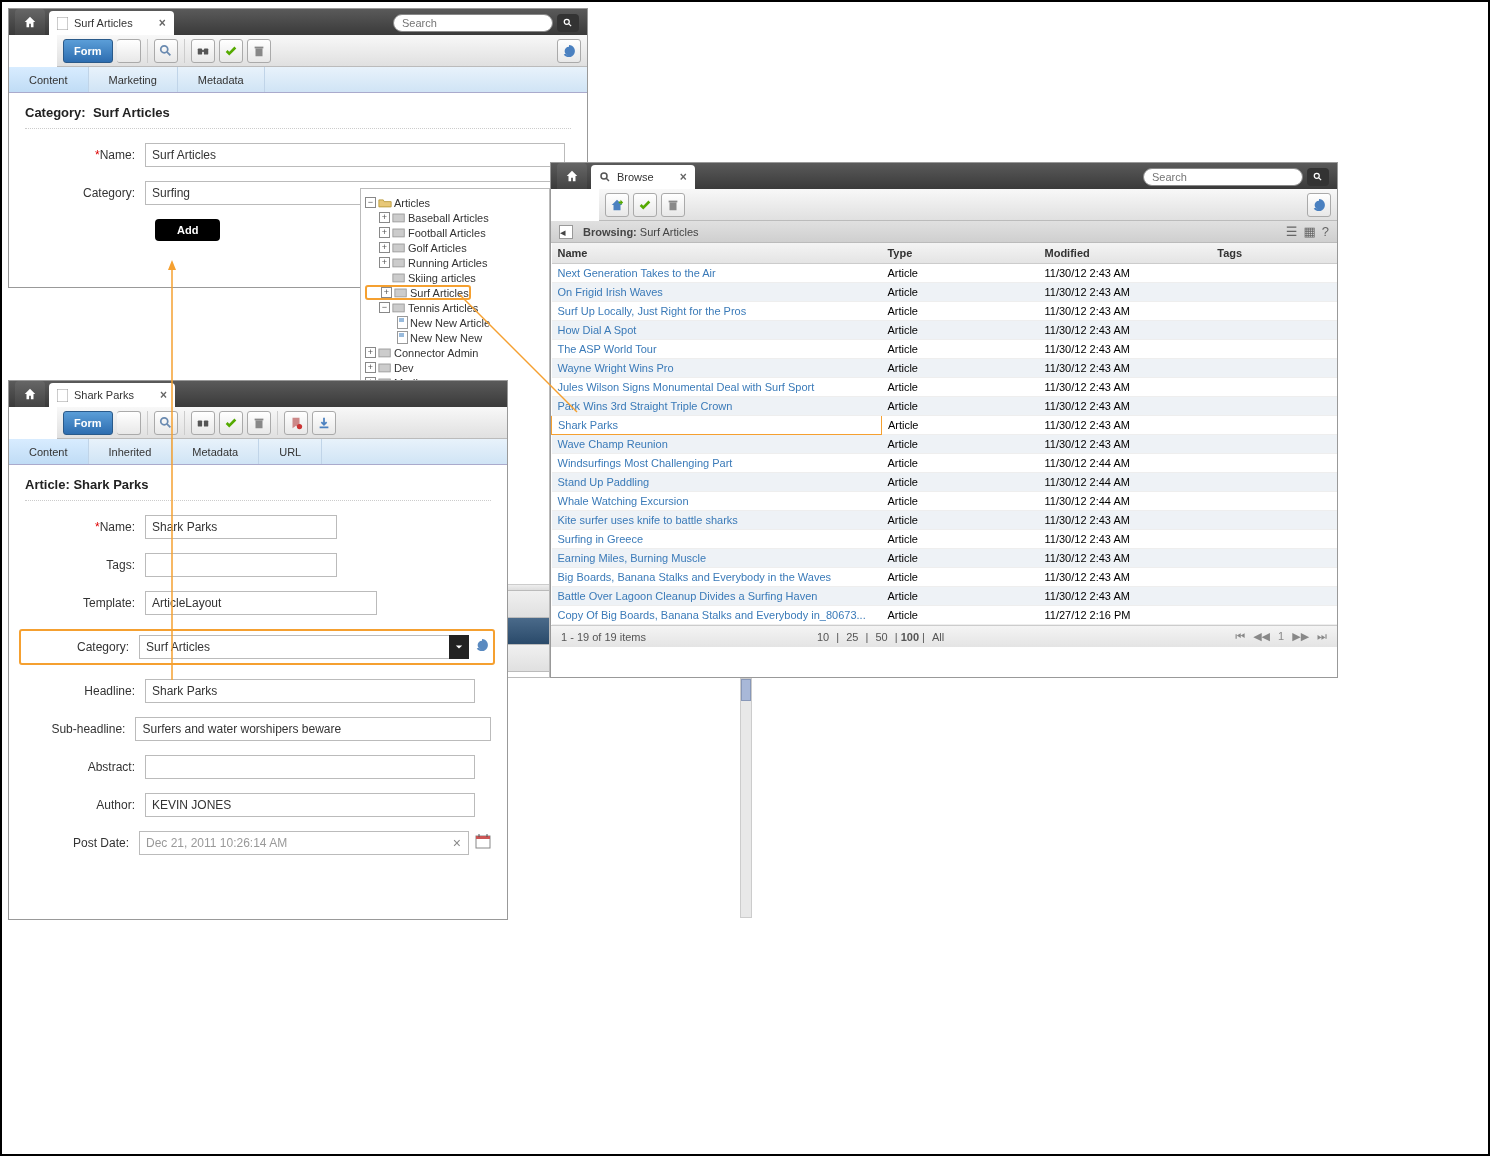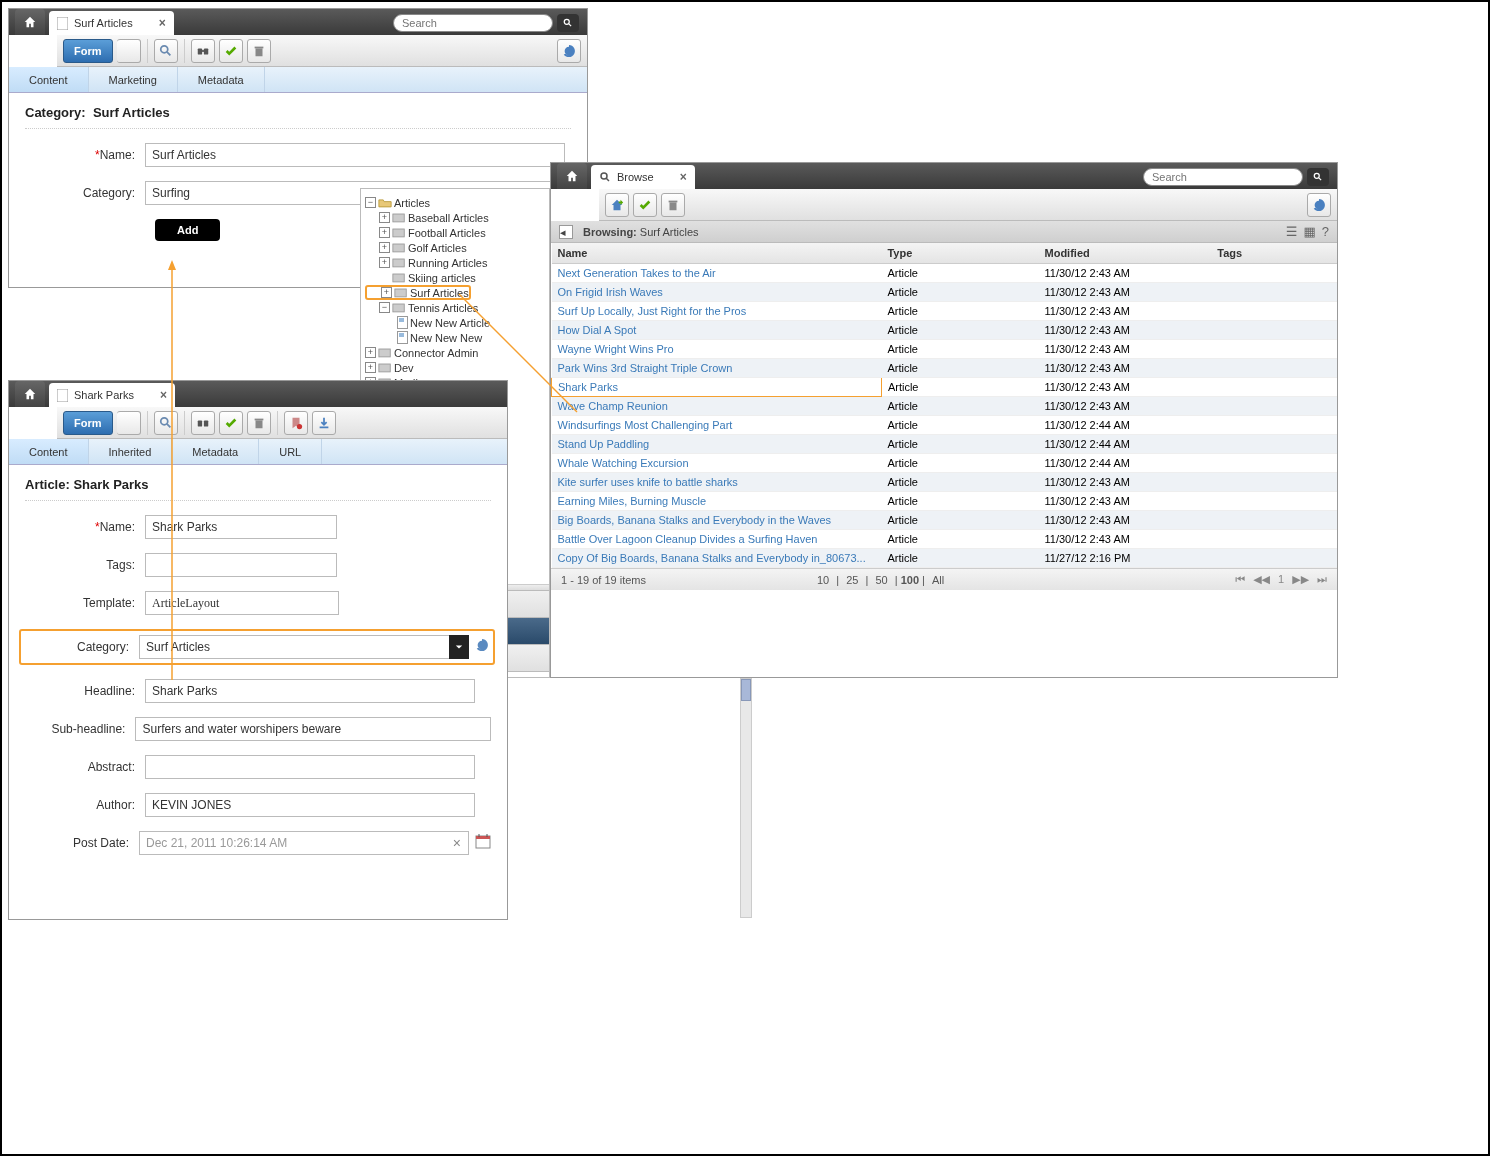--- a/index.html
+++ b/index.html
@@ -348,26 +348,38 @@
           <td>11/30/12 2:43 AM</td>
           <td></td>
         </tr>
         <tr>
           <td class="name-cell">How Dial A Spot</td>
           <td>Article</td>
           <td>11/30/12 2:43 AM</td>
           <td></td>
         </tr>
         <tr>
+          <td class="name-cell">The ASP World Tour</td>
+          <td>Article</td>
+          <td>11/30/12 2:43 AM</td>
+          <td></td>
+        </tr>
+        <tr>
           <td class="name-cell">Wayne Wright Wins Pro</td>
           <td>Article</td>
           <td>11/30/12 2:43 AM</td>
           <td></td>
         </tr>
         <tr>
+          <td class="name-cell">Jules Wilson Signs Monumental Deal with Surf Sport</td>
+          <td>Article</td>
+          <td>11/30/12 2:43 AM</td>
+          <td></td>
+        </tr>
+        <tr>
           <td class="name-cell">Park Wins 3rd Straight Triple Crown</td>
           <td>Article</td>
           <td>11/30/12 2:43 AM</td>
           <td></td>
         </tr>
         <tr>
           <td class="name-cell hl">Shark Parks</td>
           <td>Article</td>
           <td>11/30/12 2:43 AM</td>
           <td></td>
@@ -391,20 +403,26 @@
           <td></td>
         </tr>
         <tr>
           <td class="name-cell">Whale Watching Excursion</td>
           <td>Article</td>
           <td>11/30/12 2:44 AM</td>
           <td></td>
         </tr>
         <tr>
           <td class="name-cell">Kite surfer uses knife to battle sharks</td>
+          <td>Article</td>
+          <td>11/30/12 2:43 AM</td>
+          <td></td>
+        </tr>
+        <tr>
+          <td class="name-cell">Surfing in Greece</td>
           <td>Article</td>
           <td>11/30/12 2:43 AM</td>
           <td></td>
         </tr>
         <tr>
           <td class="name-cell">Earning Miles, Burning Muscle</td>
           <td>Article</td>
           <td>11/30/12 2:43 AM</td>
           <td></td>
         </tr>
@@ -512,21 +530,21 @@
     <div class="form-row">
       <div class="form-label"><span class="req">*</span><span>Name:</span></div>
       <input class="form-input" style="width: 192px;" value="Shark Parks">
     </div>
     <div class="form-row">
       <div class="form-label">Tags:</div>
       <input class="form-input" style="width: 192px;" value="">
     </div>
     <div class="form-row">
       <div class="form-label">Template:</div>
-      <input class="form-input" style="width: 194px; font-family: Liberation Serif, serif;" value="ArticleLayout">
+      <input class="form-input" style="width: 232px;" value="ArticleLayout">
     </div>
     <div class="form-row highlight-orange" style="padding:4px; margin-left:-6px; width:fit-content;">
       <div class="form-label" style="width:114px">Category:</div>
       <div class="dropdown">
         <input class="form-input" style="width: 310px;" value="Surf Articles">
         <div class="dropdown-toggle">
             <svg viewBox="0 0 10 10">
               <path d="M1 3l4 4 4-4z"></path>
             </svg>
           </div>

